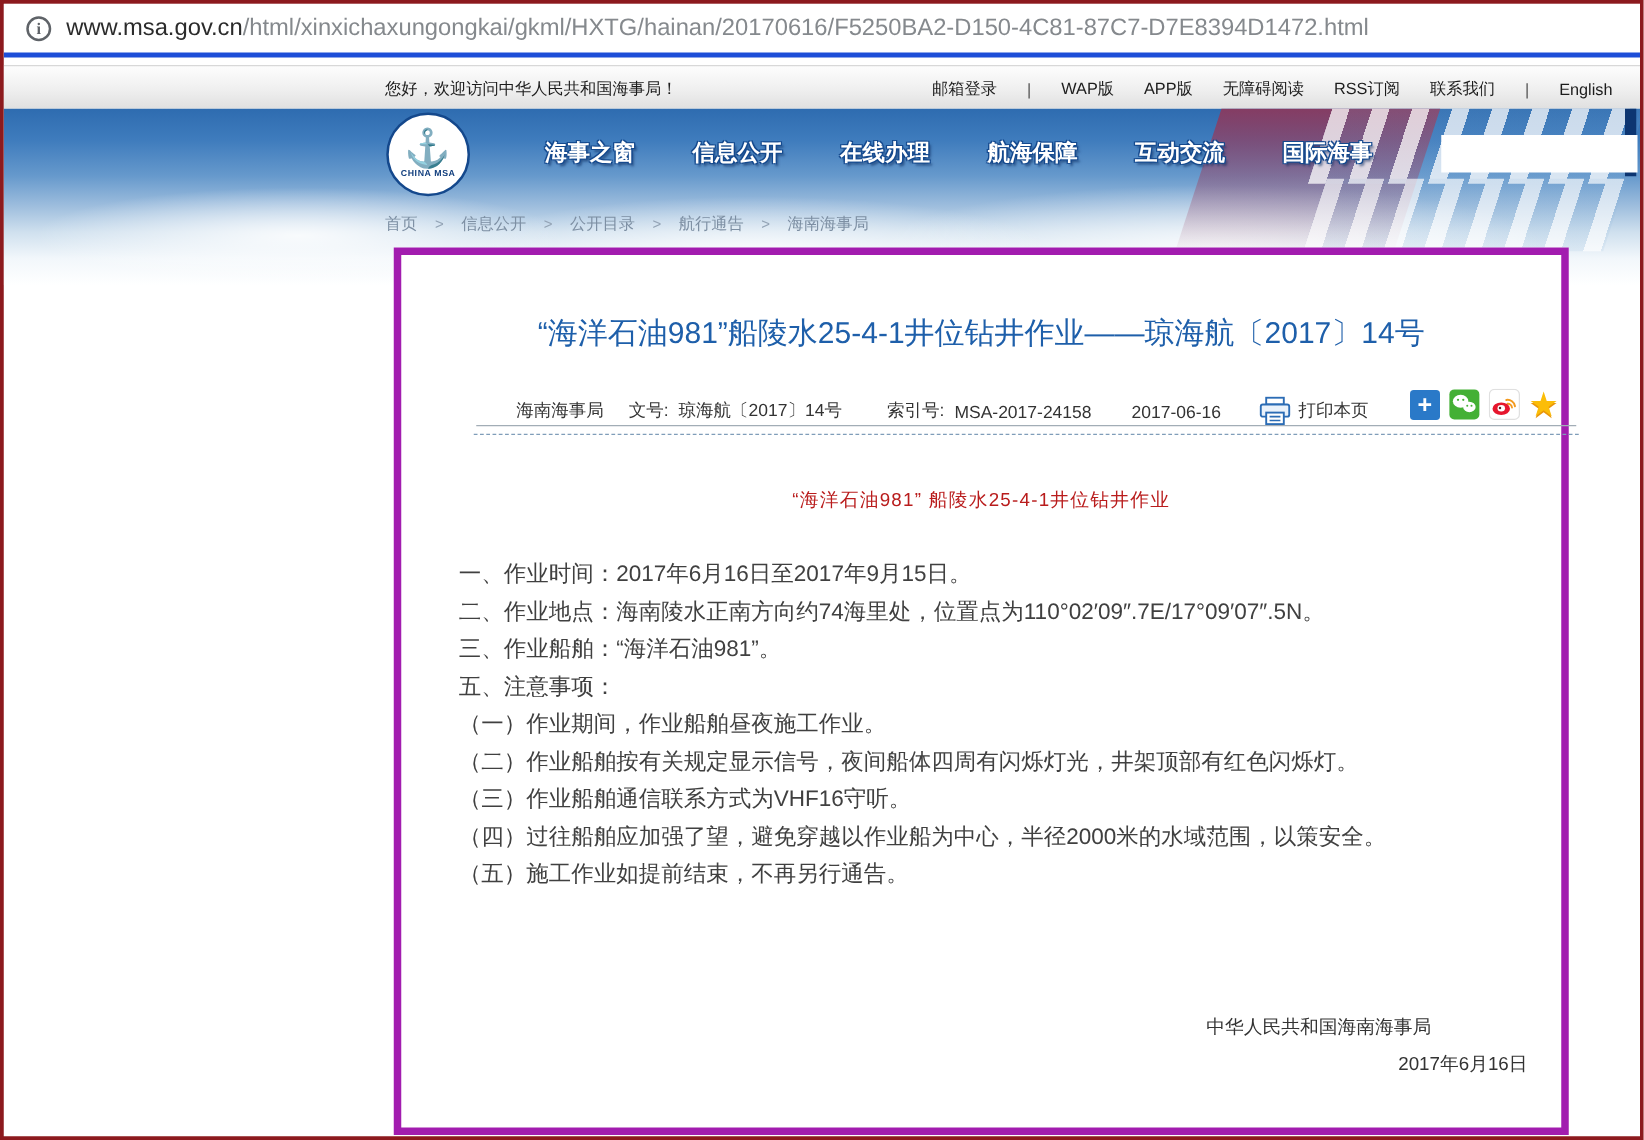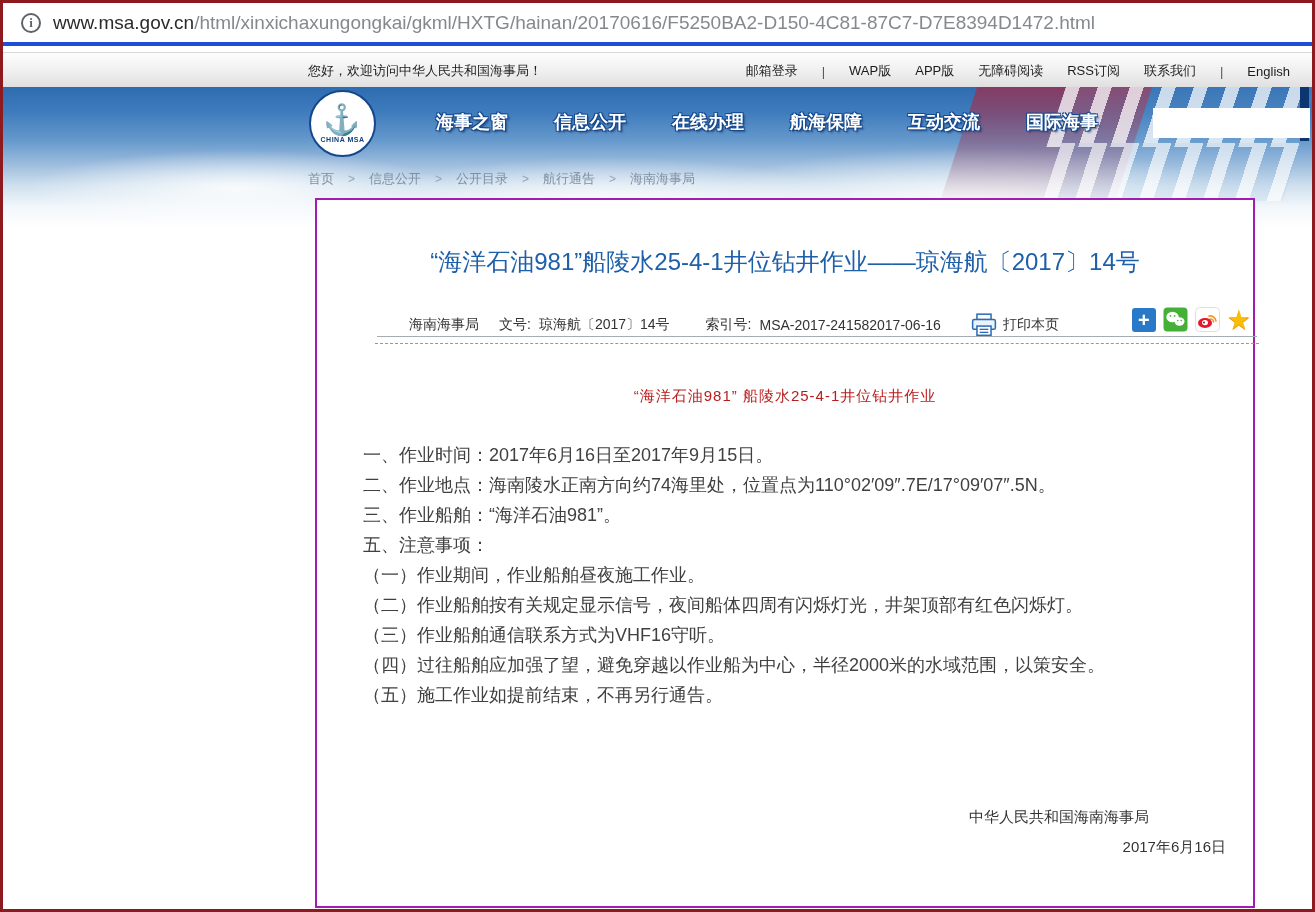--- a/index.html
+++ b/index.html
@@ -85,31 +85,31 @@
   .search-input { flex:1; height:100%; border:none; outline:none; font-size:14px; background:transparent; }
 
   
   .breadcrumb { position:absolute; left:305px; top:167px; display:flex; align-items:center; gap:14px; font-size:13px; color:#7d8fa3; }
   .crumb { cursor:pointer; white-space:nowrap; }
   .crumb-sep { color:#93a3b5; font-size:12px; }
 
   
   .content {
     position:absolute; left:312px; top:195px; width:940px; height:710px;
-    background:#fff; border:2px solid #a21caf;
+    background:#fff; border:6px solid #a21caf;
   }
   .article-title {
     position:absolute; top:46px; left:10px; right:10px; text-align:center;
     font-size:24px; color:#1e5faa; white-space:nowrap;
   }
   .meta { position:absolute; top:112px; left:92px; display:flex; align-items:center; font-size:14px; color:#333; height:26px; }
   .meta .m-dept  { margin-right:20px; }
   .meta .m-label { margin-right:8px; }
   .meta .m-docno { margin-right:36px; }
-  .meta .m-index { }
+  .meta .m-index { margin-right:32px; }
   .meta .m-date  { margin-right:30px; }
   .printer-icon { width:26px; height:24px; margin-right:6px; cursor:pointer; }
   .print-label { cursor:pointer; color:#333; }
 
   .share { position:absolute; top:107px; right:2px; display:flex; align-items:center; gap:7px; }
   .share-plus-icon {
     width:24px; height:24px; border-radius:3px; background:#2a79c8; cursor:pointer;
     display:flex; align-items:center; justify-content:center;
     color:#fff; font-size:20px; font-weight:bold; line-height:1;
   }

